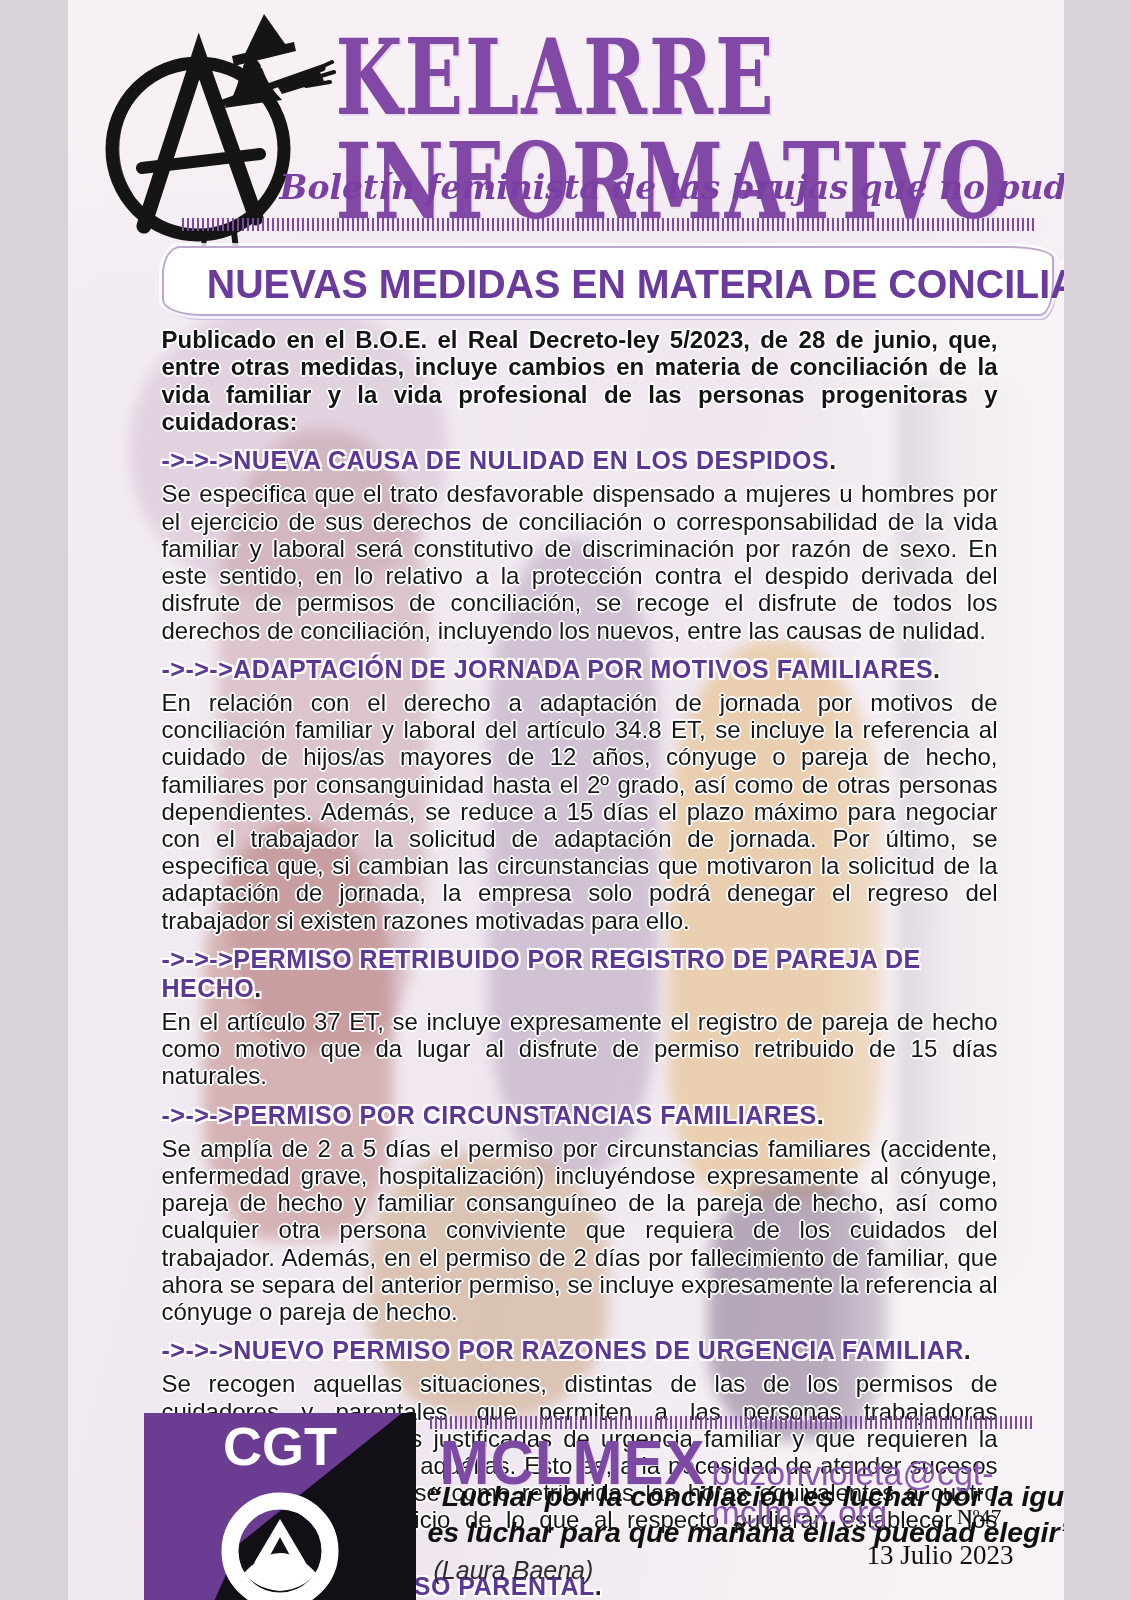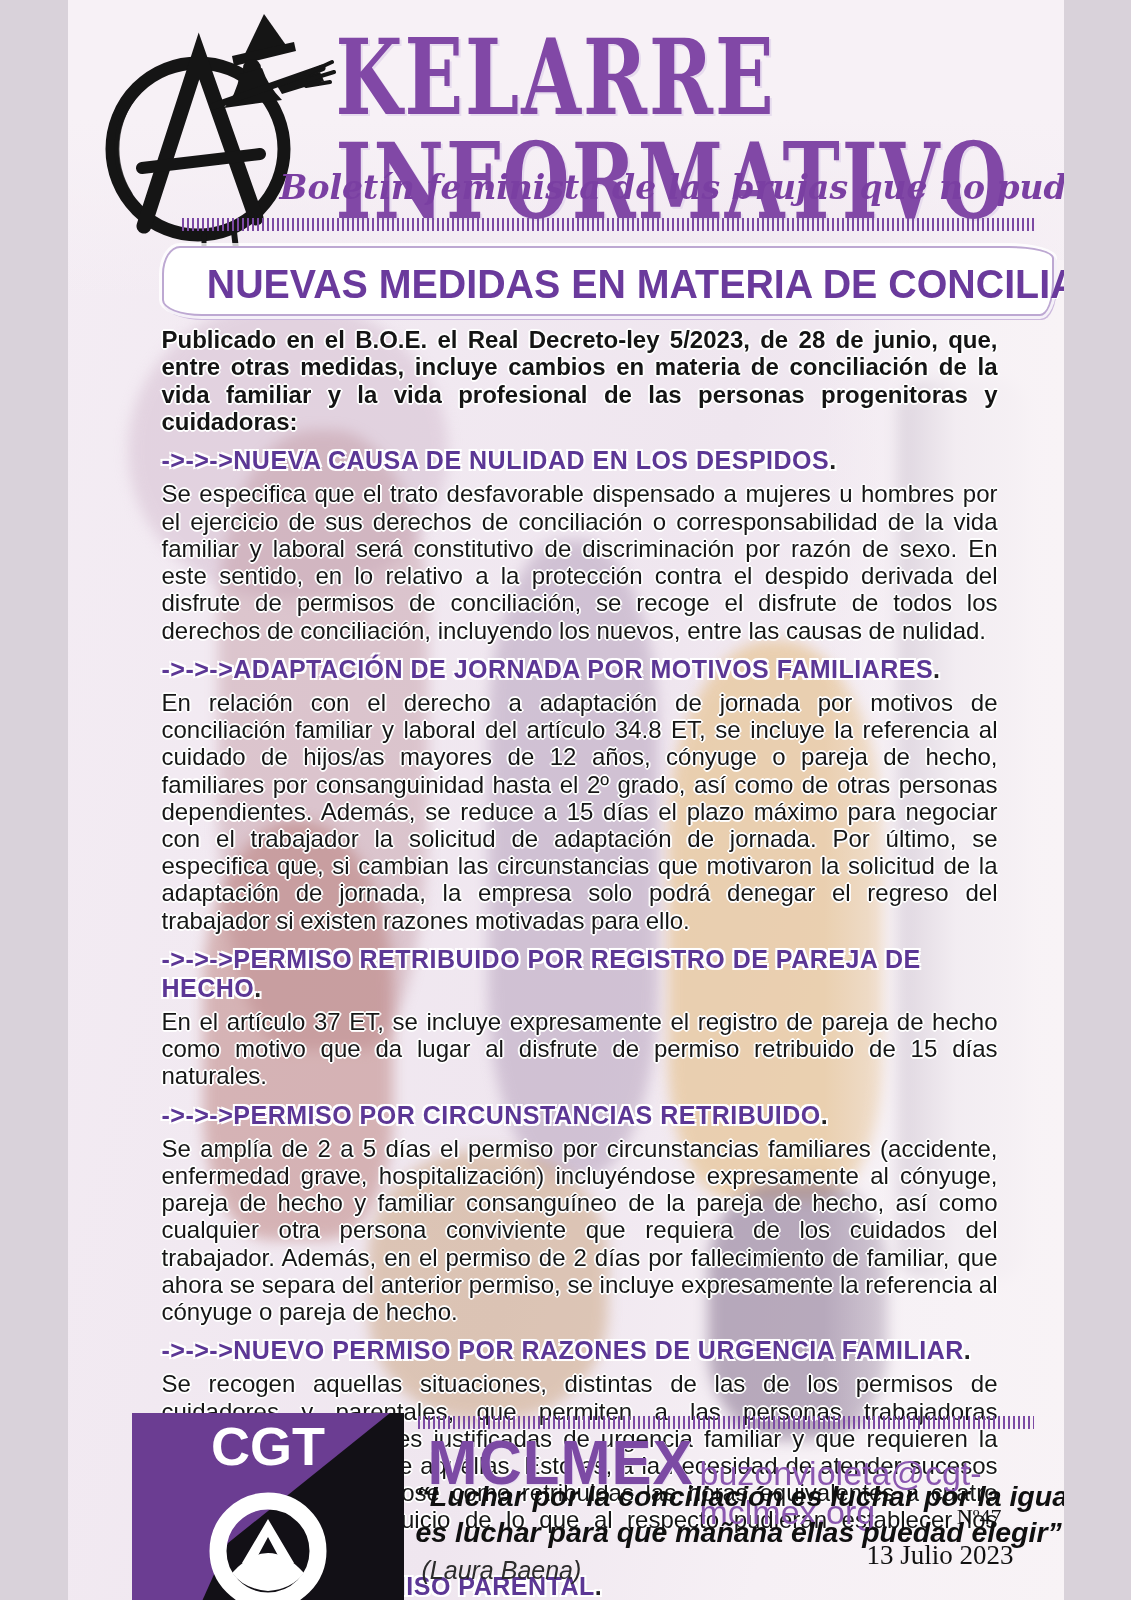--- a/index.html
+++ b/index.html
@@ -47,21 +47,21 @@
       -2px 0 0 rgba(255,255,255,.9),2px 0 0 rgba(255,255,255,.9),0 -2px 0 rgba(255,255,255,.9),0 2px 0 rgba(255,255,255,.9);}
   .intro{font-size:24px;font-weight:bold;line-height:1.14;color:#141414;text-align:justify;margin:2px 0 8px 0;}
   .sec-heading{font-size:25px;font-weight:bold;color:#5c3795;letter-spacing:.5px;
       margin:11px 0 5px 0;
       text-shadow:-2px -2px 0 #fff,2px -2px 0 #fff,-2px 2px 0 #fff,2px 2px 0 #fff,0 0 3px #fff;}
   .sec-heading .dot{color:#222;}
   .sec-body{font-size:24px;line-height:1.135;color:#161616;text-align:justify;margin:0;}
   .closing{font-size:24px;font-weight:bold;line-height:1.2;color:#111;text-align:justify;
       margin:22px 0 0 0;background:rgba(214,199,229,.55);padding:2px 4px;}
   
-  .footer{position:absolute;left:4px;top:1408px;right:0;height:192px;z-index:3;}
+  .footer{position:absolute;left:16px;top:1408px;right:0;height:192px;z-index:3;}
   .cgt-logo{position:absolute;left:60px;top:5px;width:272px;height:260px;}
   .foot-tick{position:absolute;left:346px;right:30px;top:8px;height:13px;}
   .brand-row{position:absolute;left:356px;top:22px;display:flex;align-items:baseline;gap:6px;justify-content:flex-end;}
   .brand{font-size:60px;font-weight:bold;color:#7c4aa4;letter-spacing:1px;transform:scaleY(1.05);transform-origin:bottom left;
       text-shadow:1px 1px 0 #e9def0;}
   .email{font-size:34px;color:#8a57b0;}
   .quote{position:absolute;left:344px;font-size:28.5px;font-weight:bold;font-style:italic;color:#0f0f0f;white-space:nowrap;}
   .q1{top:72px;} .q2{top:108px;}
   .attribution{position:absolute;left:350px;top:148px;font-size:25px;font-style:italic;color:#2b2b2b;}
   .issue{position:absolute;right:62px;top:96px;font-family:"Liberation Serif",serif;font-size:22px;color:#101010;}
@@ -127,21 +127,21 @@
       <div class="sec-heading"><span>-&gt;-&gt;-&gt;</span><span>ADAPTACIÓN DE JORNADA POR MOTIVOS FAMILIARES</span><span class="dot">.</span></div>
       <p class="sec-body outlined">En relación con el derecho a adaptación de jornada por motivos de conciliación familiar y laboral del artículo 34.8 ET, se incluye la referencia al cuidado de hijos/as mayores de 12 años, cónyuge o pareja de hecho, familiares por consanguinidad hasta el 2º grado, así como de otras personas dependientes. Además, se reduce a 15 días el plazo máximo para negociar con el trabajador la solicitud de adaptación de jornada. Por último, se especifica que, si cambian las circunstancias que motivaron la solicitud de la adaptación de jornada, la empresa solo podrá denegar el regreso del trabajador si existen razones motivadas para ello.</p>
     </div>
 
     <div class="section">
       <div class="sec-heading"><span>-&gt;-&gt;-&gt;</span><span>PERMISO RETRIBUIDO POR REGISTRO DE PAREJA DE HECHO</span><span class="dot">.</span></div>
       <p class="sec-body outlined">En el artículo 37 ET, se incluye expresamente el registro de pareja de hecho como motivo que da lugar al disfrute de permiso retribuido de 15 días naturales.</p>
     </div>
 
     <div class="section">
-      <div class="sec-heading"><span>-&gt;-&gt;-&gt;</span><span>PERMISO POR CIRCUNSTANCIAS RETRIBUIDO</span><span class="dot">.</span></div>
+      <div class="sec-heading"><span>-&gt;-&gt;-&gt;</span><span>PERMISO POR CIRCUNSTANCIAS FAMILIARES</span><span class="dot">.</span></div>
       <p class="sec-body outlined">Se amplía de 2 a 5 días el permiso por circunstancias familiares (accidente, enfermedad grave, hospitalización) incluyéndose expresamente al cónyuge, pareja de hecho y familiar consanguíneo de la pareja de hecho, así como cualquier otra persona conviviente que requiera de los cuidados del trabajador. Además, en el permiso de 2 días por fallecimiento de familiar, que ahora se separa del anterior permiso, se incluye expresamente la referencia al cónyuge o pareja de hecho.</p>
     </div>
 
     <div class="section">
       <div class="sec-heading"><span>-&gt;-&gt;-&gt;</span><span>NUEVO PERMISO POR RAZONES DE URGENCIA FAMILIAR</span><span class="dot">.</span></div>
       <p class="sec-body outlined">Se recogen aquellas situaciones, distintas de las de los permisos de cuidadores y parentales, que permiten a las personas trabajadoras ausentarse por razones justificadas de urgencia familiar y que requieren la presencia inmediata de aquéllas. Esto es, a la necesidad de atender sucesos esporádicos, previéndose como retribuidas las horas equivalentes a cuatro días al año, sin perjuicio de lo que al respecto pudieran establecer los convenios colectivos.</p>
     </div>
 
     <div class="section">
       <div class="sec-heading"><span>-&gt;-&gt;-&gt;</span><span>NUEVO PERMISO PARENTAL</span><span class="dot">.</span></div>

